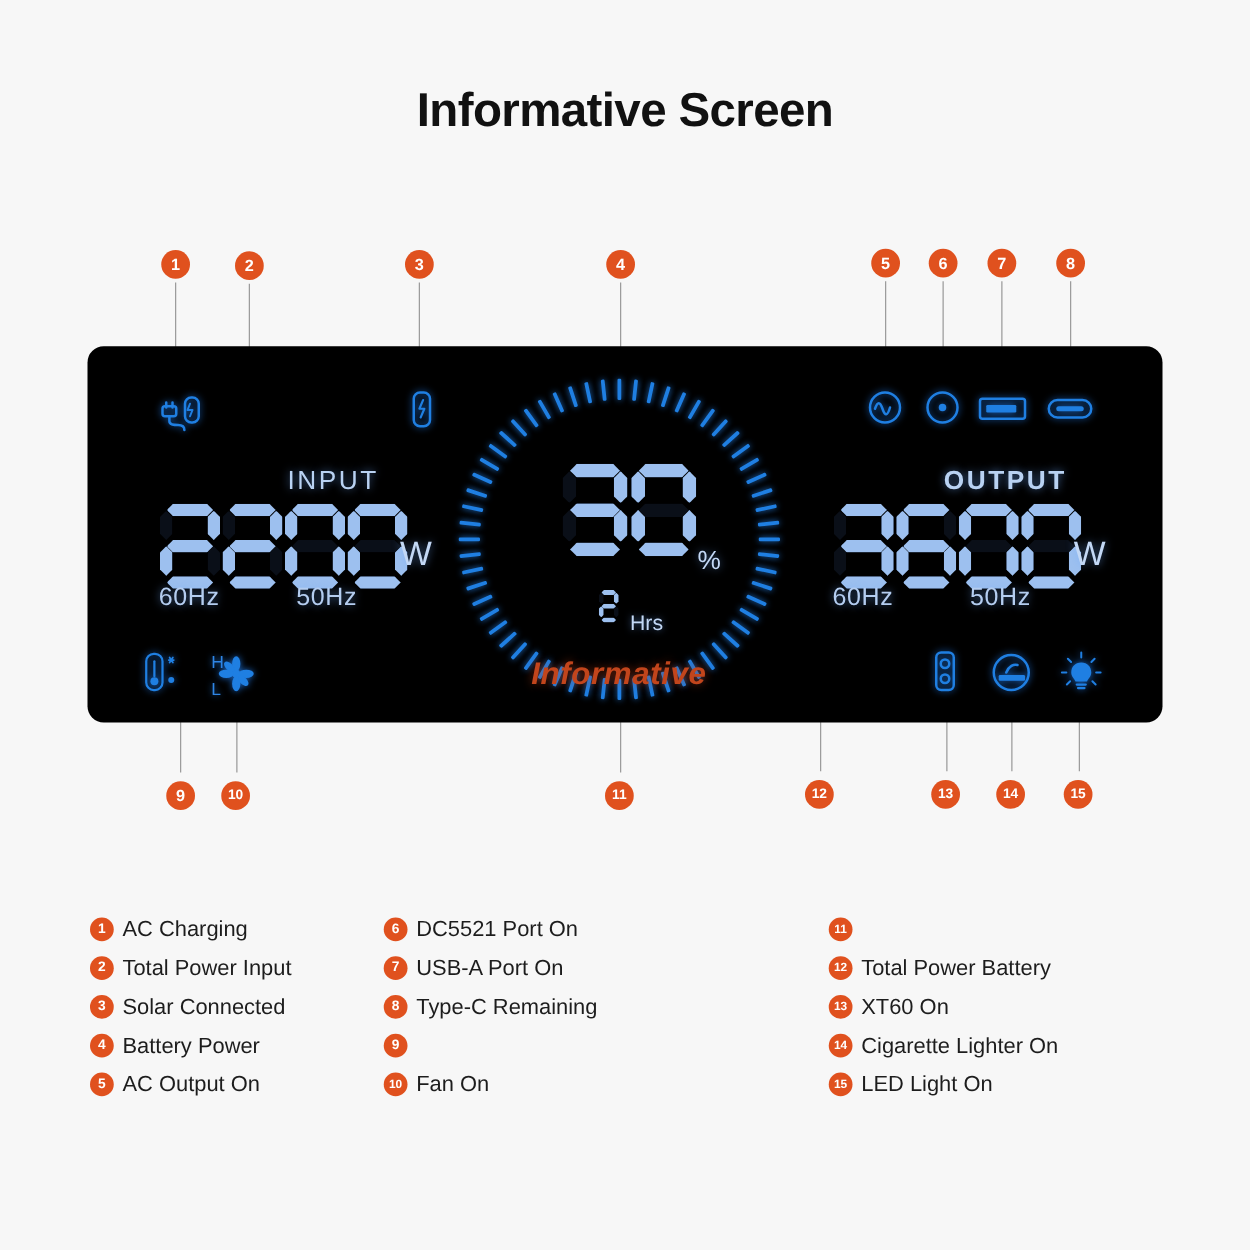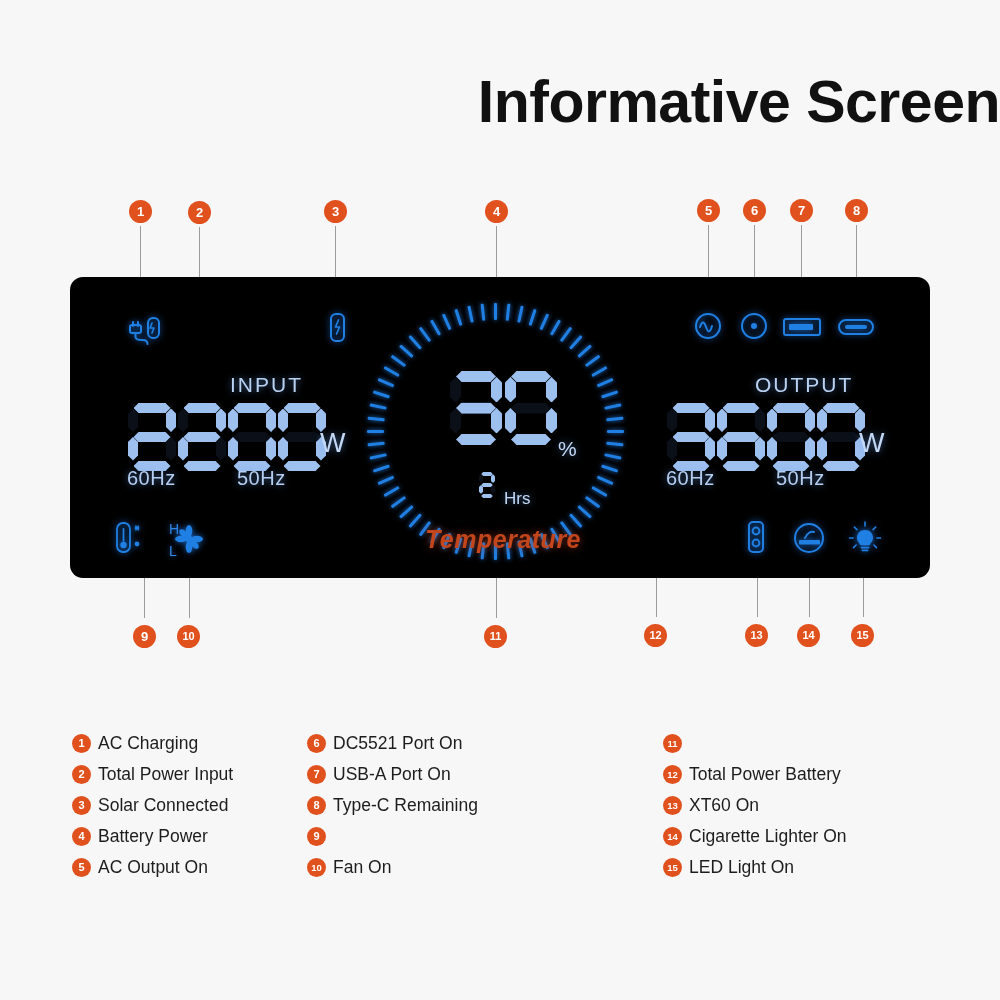--- a/index.html
+++ b/index.html
@@ -7,22 +7,22 @@
     width: 1000px; height: 1000px;
     background: #f7f7f7;
     font-family: "Liberation Sans", sans-serif;
     overflow: hidden;
   }
   #page { position: relative; width: 1000px; height: 1000px; }
 
   
   .title {
     position: absolute; top: 68px; left: 0; width: 1000px;
-    text-align: right;
-    font-size: 59px; font-weight: 700; letter-spacing: -0.5px;
+    text-align: center;
+    font-size: 38px; font-weight: 700; letter-spacing: -0.5px;
     color: #111111;
   }
 
   
   .badge {
     position: absolute;
     width: 23px; height: 23px; border-radius: 50%;
     background: #e0511e;
     color: #ffffff;
     font-size: 13px; font-weight: 700;
@@ -519,23 +519,23 @@
             <i style="left: 2.2px; top: 0px; width: 11.6px; height: 4px; clip-path: polygon(2px 0px, 9.6px 0px, 100% 50%, 9.6px 100%, 2px 100%, 0px 50%);"></i>
             <i style="left: 12px; top: 2.2px; width: 4px; height: 8.8px; clip-path: polygon(0px 2px, 50% 0px, 100% 2px, 100% 6.8px, 50% 100%, 0px 6.8px);"></i>
             <i class="off" style="left: 12px; top: 13px; width: 4px; height: 8.8px; clip-path: polygon(0px 2px, 50% 0px, 100% 2px, 100% 6.8px, 50% 100%, 0px 6.8px);"></i>
             <i style="left: 2.2px; top: 22px; width: 11.6px; height: 4px; clip-path: polygon(2px 0px, 9.6px 0px, 100% 50%, 9.6px 100%, 2px 100%, 0px 50%);"></i>
             <i style="left: 0px; top: 13px; width: 4px; height: 8.8px; clip-path: polygon(0px 2px, 50% 0px, 100% 2px, 100% 6.8px, 50% 100%, 0px 6.8px);"></i>
             <i class="off" style="left: 0px; top: 2.2px; width: 4px; height: 8.8px; clip-path: polygon(0px 2px, 50% 0px, 100% 2px, 100% 6.8px, 50% 100%, 0px 6.8px);"></i>
             <i style="left: 2.2px; top: 11px; width: 11.6px; height: 4px; clip-path: polygon(2px 0px, 9.6px 0px, 100% 50%, 9.6px 100%, 2px 100%, 0px 50%);"></i>
           </div>
         </div>
       <div class="hrs" style="left:434px; top:212px;">Hrs</div>
-      <div class="supercharge" style="left:355px; top:248px;">Temperature</div>
-
-      <div class="sect-label" style="left:685px; top:96px;">OUTPUT</div>
+      <div class="supercharge" style="left:355px; top:248px;">Informative</div>
+
+      <div class="sect-label" style="left:685px; top:96px;font-weight:bold;">OUTPUT</div>
       <div class="lcdnum" id="output-digits" style="left:597px; top:126px;">
           <div class="digit" style="width: 48px; height: 68px; margin-right: 2px;">
             <i style="left: 5.5px; top: 0px; width: 37px; height: 10px; clip-path: polygon(5px 0px, 32px 0px, 100% 50%, 32px 100%, 5px 100%, 0px 50%);"></i>
             <i style="left: 38px; top: 5.5px; width: 10px; height: 23.5px; clip-path: polygon(0px 5px, 50% 0px, 100% 5px, 100% 18.5px, 50% 100%, 0px 18.5px);"></i>
             <i style="left: 38px; top: 34px; width: 10px; height: 23.5px; clip-path: polygon(0px 5px, 50% 0px, 100% 5px, 100% 18.5px, 50% 100%, 0px 18.5px);"></i>
             <i style="left: 5.5px; top: 58px; width: 37px; height: 10px; clip-path: polygon(5px 0px, 32px 0px, 100% 50%, 32px 100%, 5px 100%, 0px 50%);"></i>
             <i class="off" style="left: 0px; top: 34px; width: 10px; height: 23.5px; clip-path: polygon(0px 5px, 50% 0px, 100% 5px, 100% 18.5px, 50% 100%, 0px 18.5px);"></i>
             <i class="off" style="left: 0px; top: 5.5px; width: 10px; height: 23.5px; clip-path: polygon(0px 5px, 50% 0px, 100% 5px, 100% 18.5px, 50% 100%, 0px 18.5px);"></i>
             <i style="left: 5.5px; top: 29px; width: 37px; height: 10px; clip-path: polygon(5px 0px, 32px 0px, 100% 50%, 32px 100%, 5px 100%, 0px 50%);"></i>
           </div>

